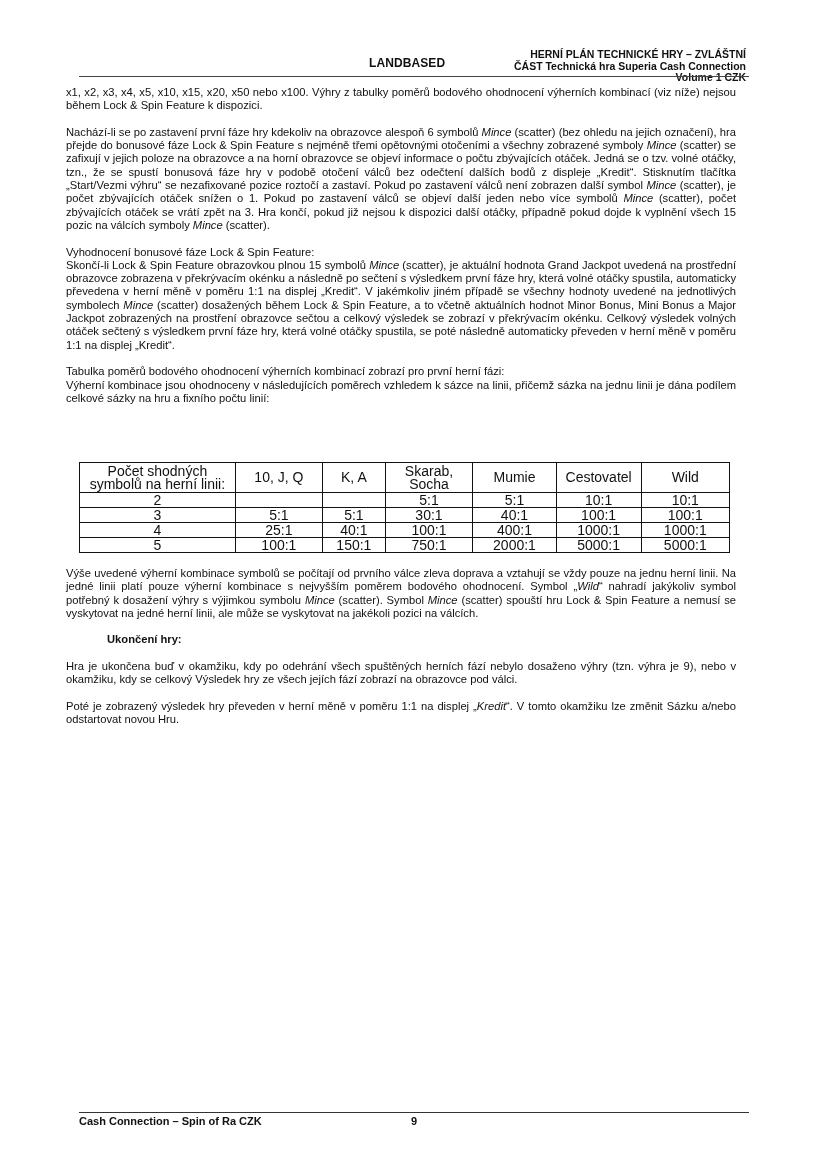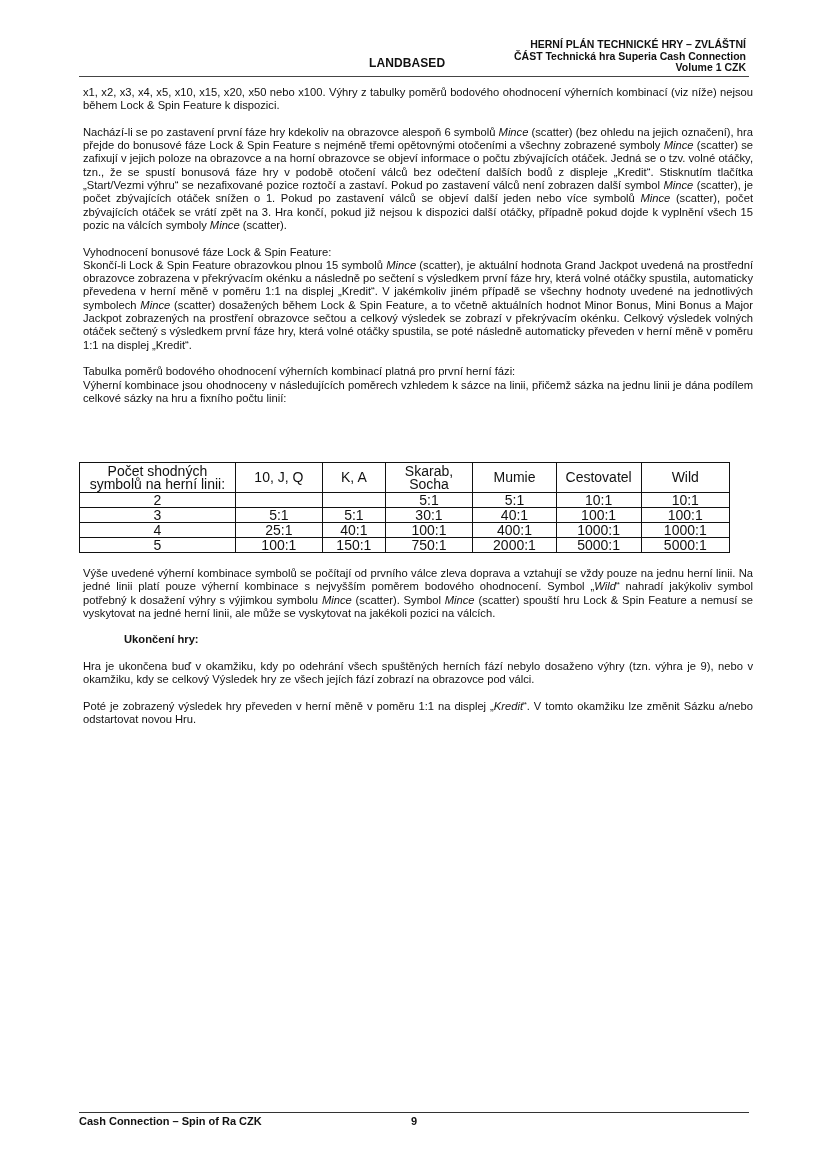--- a/index.html
+++ b/index.html
@@ -2,24 +2,24 @@
 <html><head>
 <meta charset="utf-8">
 <style>
   html, body { margin: 0; padding: 0; background: #ffffff; }
   body { width: 827px; height: 1169px; position: relative; overflow: hidden;
          font-family: "Liberation Sans", sans-serif; color: #111; }
   .page { position: absolute; left: 0; top: 0; width: 827px; height: 1169px; }
 
   .header { position: absolute; left: 79px; top: 37px; width: 670px; height: 40px; }
   .header .left { position: absolute; left: 290px; top: 19px; font-size: 12px; font-weight: bold; letter-spacing: 0.1px; }
-  .header .right { position: absolute; right: 3px; top: 2px; text-align: right; font-size: 10.5px; font-weight: bold; line-height: 11.5px; }
+  .header .right { position: absolute; right: 3px; top: 12px; text-align: right; font-size: 10.5px; font-weight: bold; line-height: 11.5px; }
   .header-rule { position: absolute; left: 79px; top: 76px; width: 670px; height: 0; border-top: 1.5px solid #444; }
 
-  .body { position: absolute; left: 83px; top: 86px; width: 670px; font-size: 11.2px; line-height: 13.3px; }
+  .body { position: absolute; left: 66px; top: 86px; width: 670px; font-size: 11.2px; line-height: 13.3px; }
   .body p { margin: 0; text-align: justify; }
   .body p.gap { margin-top: 13.3px; }
   .body .heading { font-weight: bold; margin-left: 41px; }
   .body i { font-style: italic; }
 
   table.payout { position: absolute; left: 79px; top: 462px; width: 651px; border-collapse: collapse;
                  font-size: 14px; line-height: 12.5px; }
   table.payout th, table.payout td { border: 1px solid #111; text-align: center; padding: 0 2px; font-weight: normal; }
   table.payout th { height: 29px; }
   table.payout td { height: 14px; }
@@ -44,21 +44,21 @@
   <div class="header-rule"></div>
 
   <div class="body">
     <p>x1, x2, x3, x4, x5, x10, x15, x20, x50 nebo x100. Výhry z tabulky poměrů bodového ohodnocení výherních kombinací (viz níže) nejsou během Lock &amp; Spin Feature k dispozici.</p>
 
     <p class="gap"><span>Nachází-li se po zastavení první fáze hry kdekoliv na obrazovce alespoň 6 symbolů </span><i>Mince</i><span> (scatter) (bez ohledu na jejich označení), hra přejde do bonusové fáze Lock &amp; Spin Feature s nejméně třemi opětovnými otočeními a všechny zobrazené symboly </span><i>Mince</i><span> (scatter) se zafixují v jejich poloze na obrazovce a na horní obrazovce se objeví informace o počtu zbývajících otáček. Jedná se o tzv. volné otáčky, tzn., že se spustí bonusová fáze hry v podobě otočení válců bez odečtení dalších bodů z displeje „Kredit“. Stisknutím tlačítka „Start/Vezmi výhru“ se nezafixované pozice roztočí a zastaví. Pokud po zastavení válců není zobrazen další symbol </span><i>Mince</i><span> (scatter), je počet zbývajících otáček snížen o 1. Pokud po zastavení válců se objeví další jeden nebo více symbolů </span><i>Mince</i><span> (scatter), počet zbývajících otáček se vrátí zpět na 3. Hra končí, pokud již nejsou k dispozici další otáčky, případně pokud dojde k vyplnění všech 15 pozic na válcích symboly </span><i>Mince</i><span> (scatter).</span></p>
 
     <p class="gap">Vyhodnocení bonusové fáze Lock &amp; Spin Feature:</p>
     <p><span>Skončí-li Lock &amp; Spin Feature obrazovkou plnou 15 symbolů </span><i>Mince</i><span> (scatter), je aktuální hodnota Grand Jackpot uvedená na prostřední obrazovce zobrazena v překrývacím okénku a následně po sečtení s výsledkem první fáze hry, která volné otáčky spustila, automaticky převedena v herní měně v poměru 1:1 na displej „Kredit“. V jakémkoliv jiném případě se všechny hodnoty uvedené na jednotlivých symbolech </span><i>Mince</i><span> (scatter) dosažených během Lock &amp; Spin Feature, a to včetně aktuálních hodnot Minor Bonus, Mini Bonus a Major Jackpot zobrazených na prostření obrazovce sečtou a celkový výsledek se zobrazí v překrývacím okénku. Celkový výsledek volných otáček sečtený s výsledkem první fáze hry, která volné otáčky spustila, se poté následně automaticky převeden v herní měně v poměru 1:1 na displej „Kredit“.</span></p>
 
-    <p class="gap">Tabulka poměrů bodového ohodnocení výherních kombinací platná pro první herní fázi:</p>
+    <p class="gap">Tabulka poměrů bodového ohodnocení výherních kombinací zobrazí pro první herní fázi:</p>
     <p>Výherní kombinace jsou ohodnoceny v následujících poměrech vzhledem k sázce na linii, přičemž sázka na jednu linii je dána podílem celkové sázky na hru a fixního počtu linií:</p>
   </div>
 
   <table class="payout">
     <thead>
       <tr>
         <th style="width:152px">Počet shodných symbolů na herní linii:</th>
         <th style="width:83px">10, J, Q</th>
         <th style="width:58px">K, A</th>
         <th style="width:83px">Skarab, Socha</th>

